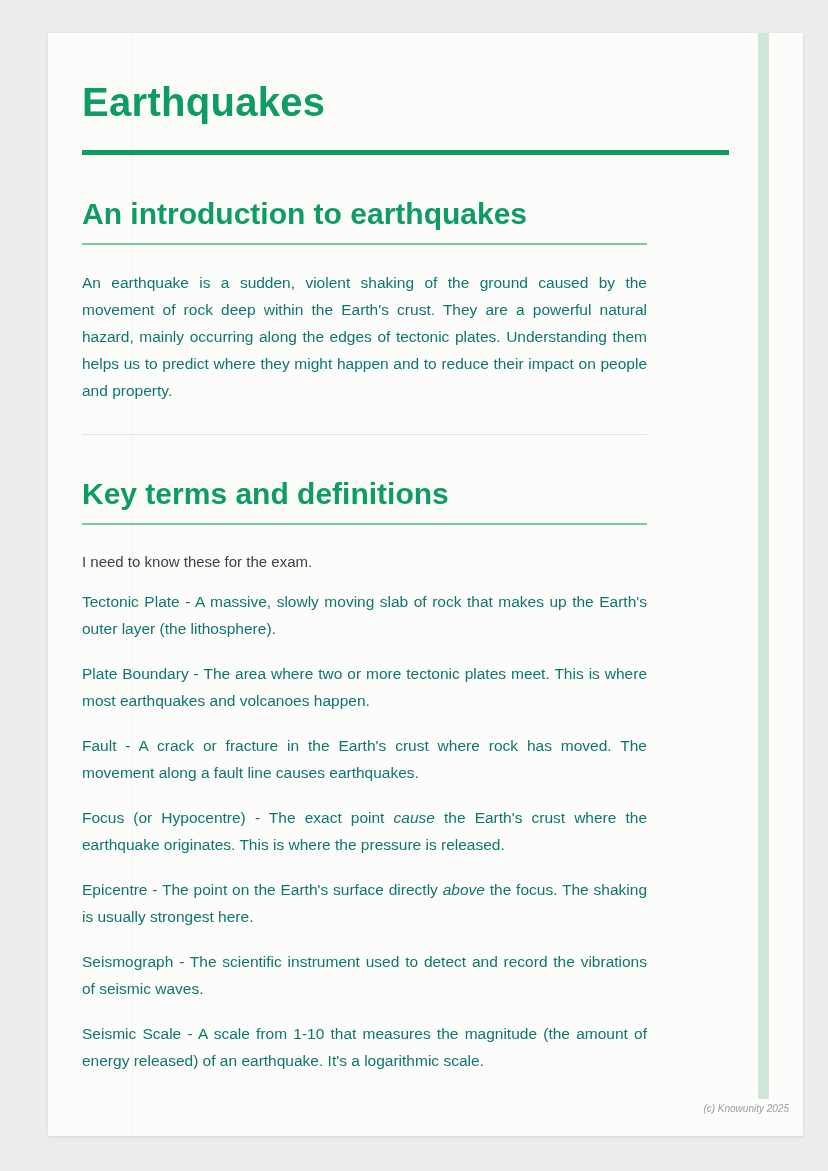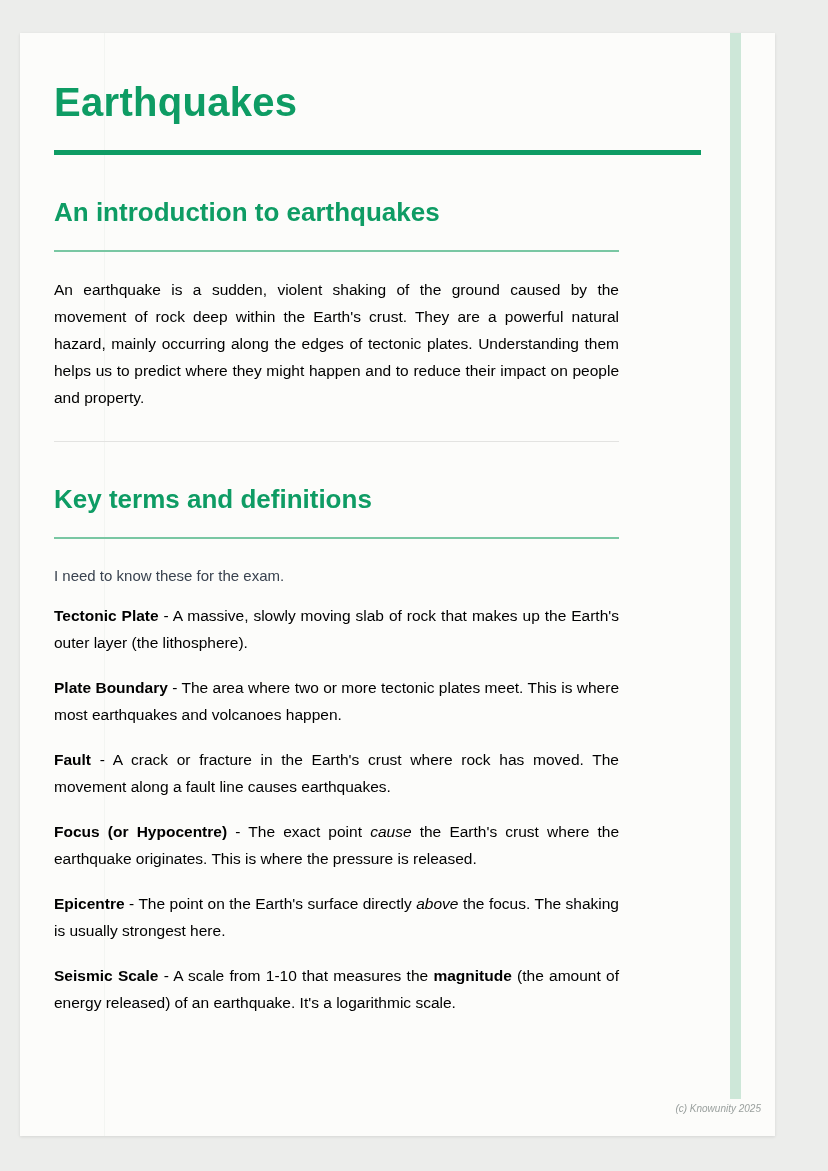--- a/index.html
+++ b/index.html
@@ -9,21 +9,21 @@
     width: 828px; height: 1171px;
   }
   .canvas {
     position: relative;
     width: 828px; height: 1171px;
     background: #ecedeb;
     overflow: hidden;
   }
   .sheet {
     position: absolute;
-    left: 20px; top: 33px;
+    left: 48px; top: 33px;
     width: 755px; height: 1103px;
     background: #fcfcfa;
     box-shadow: 0 1px 3px rgba(0,0,0,0.10);
   }
   .stripe {
     position: absolute;
     top: 0; left: 710px;
     width: 11px; height: 1066px;
     background: #cde7d8;
   }
@@ -45,49 +45,49 @@
     letter-spacing: 0.3px;
     line-height: 1.1;
   }
   .title-rule {
     width: 647px; height: 5px;
     background: #0e9c64;
     margin-top: 26px;
   }
   h2.section-heading {
     color: #0e9c64;
-    font-size: 26px;
+    font-size: 30px;
     font-weight: 700;
     width: 565px;
-    padding-bottom: 22px;
+    padding-bottom: 12px;
     border-bottom: 2px solid #79c7a3;
     margin-top: 42px;
   }
   .body {
     width: 565px;
     font-size: 15.5px;
     line-height: 27px;
-    color: #000000;
+    color: #0f766e;
     text-align: justify;
     margin-top: 24px;
   }
   .section-divider {
     width: 565px; height: 1px;
     background: #e3e3e1;
     border: none;
     margin-top: 30px;
   }
   .note {
     width: 565px;
     font-size: 15px;
     color: #39424f;
     margin-top: 28px;
   }
   .def { margin-top: 18px; }
-  .b { font-weight: 700; margin-top: 44px; }
+  .b { font-weight: 400; margin-top: 44px; }
   .i { font-style: italic; }
   .footer {
     position: absolute;
     right: 14px; bottom: 22px;
     font-size: 10px;
     color: #9aa09e;
     font-style: italic;
   }
 </style>
 </head>
@@ -109,19 +109,20 @@
 
       <h2 class="section-heading">Key terms and definitions</h2>
       <p class="note">I need to know these for the exam.</p>
 
       <div id="definitions">
           <p class="body def"><span class="b">Tectonic Plate</span><span> - A massive, slowly moving slab of rock that makes up the Earth's outer layer (the lithosphere).</span></p>
           <p class="body def"><span class="b">Plate Boundary</span><span> - The area where two or more tectonic plates meet. This is where most earthquakes and volcanoes happen.</span></p>
           <p class="body def"><span class="b">Fault</span><span> - A crack or fracture in the Earth's crust where rock has moved. The movement along a fault line causes earthquakes.</span></p>
           <p class="body def"><span class="b">Focus (or Hypocentre)</span><span> - The exact point </span><span class="i">cause</span><span> the Earth's crust where the earthquake originates. This is where the pressure is released.</span></p>
           <p class="body def"><span class="b">Epicentre</span><span> - The point on the Earth's surface directly </span><span class="i">above</span><span> the focus. The shaking is usually strongest here.</span></p>
+          <p class="body def"><span class="b">Seismograph</span><span> - The scientific instrument used to detect and record the vibrations of seismic waves.</span></p>
           <p class="body def"><span class="b">Seismic Scale</span><span> - A scale from 1-10 that measures the </span><span class="b">magnitude</span><span> (the amount of energy released) of an earthquake. It's a logarithmic scale.</span></p>
         </div>
 
     </div>
     <div class="footer">(c) Knowunity 2025</div>
   </div>
 </div>
 
 </body></html>

